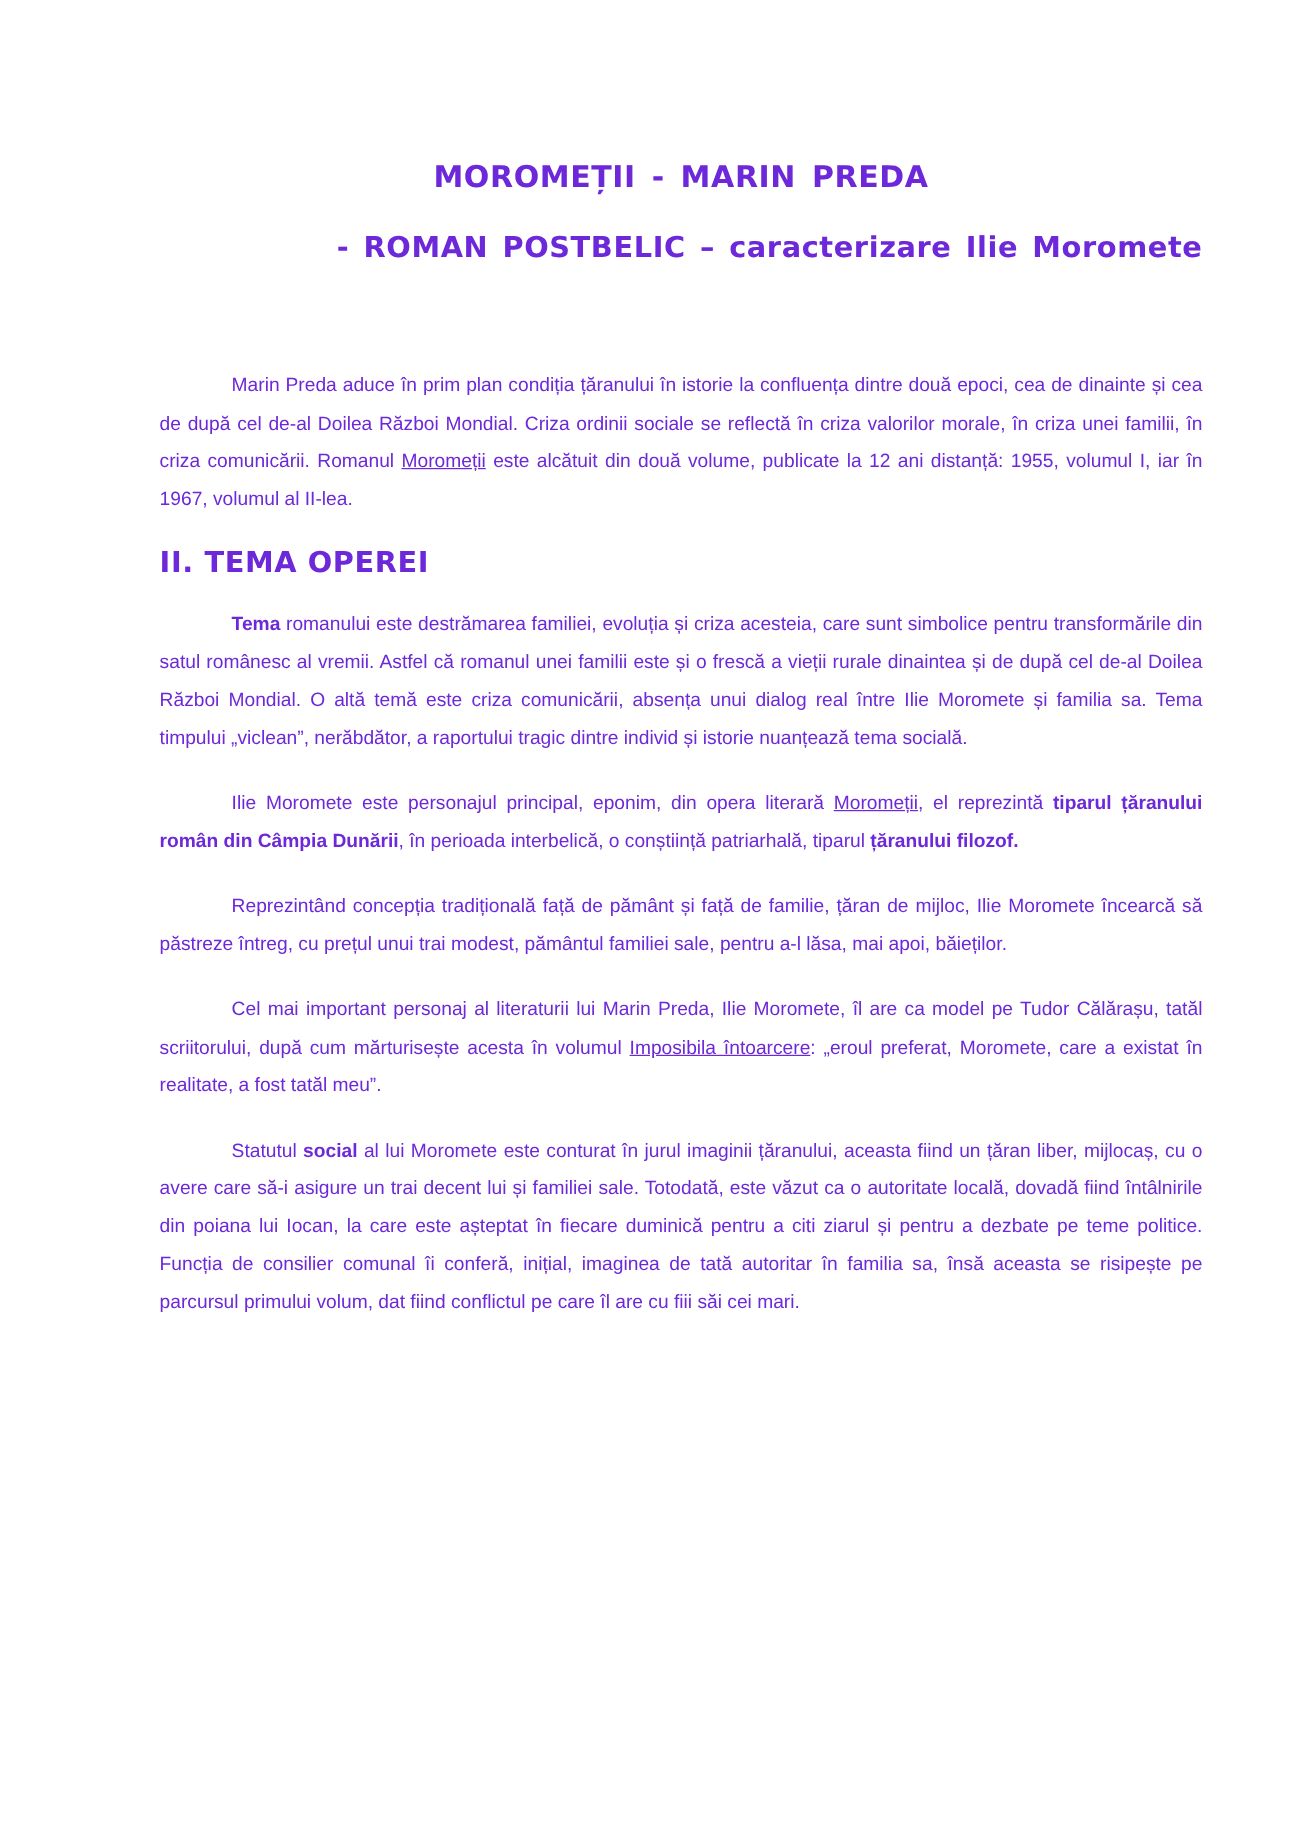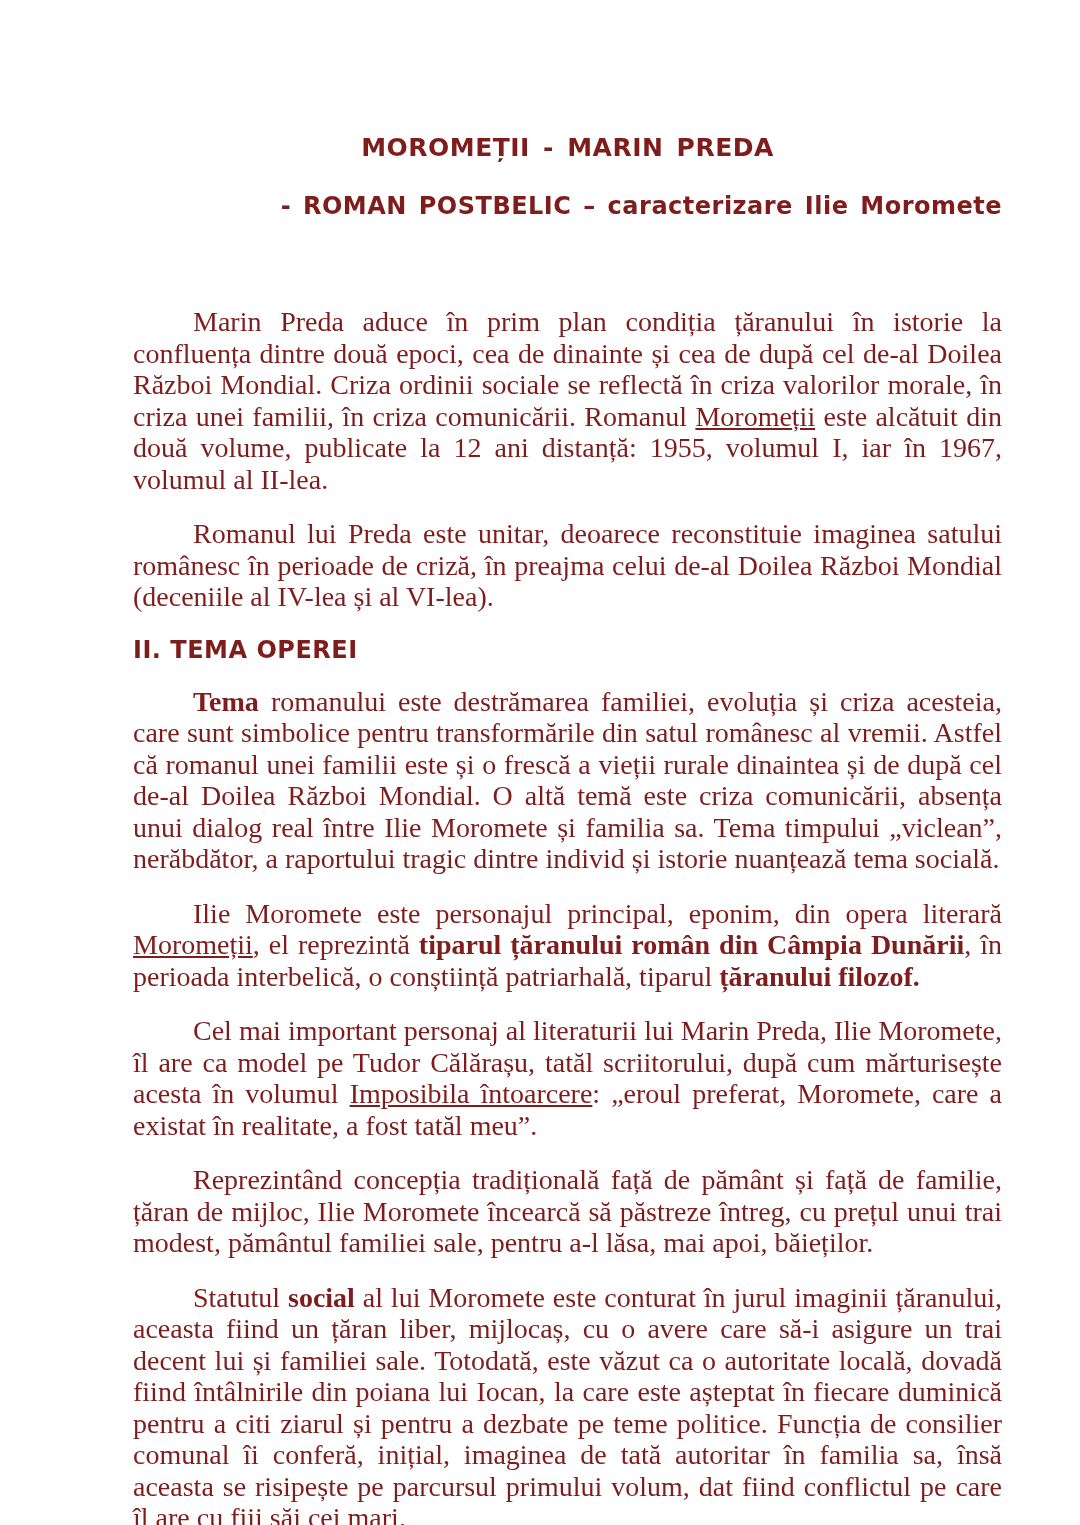--- a/index.html
+++ b/index.html
@@ -11,21 +11,21 @@
     width: 1080px;
     height: 1525px;
     overflow: hidden;
   }
   .page {
     box-sizing: border-box;
     width: 1080px;
     height: 1525px;
     background: #ffffff;
     padding: 133px 78px 0 133px;
-    color: #7f1d1d;
+    color: #6d28d9;
   }
   .doc-title {
     font-family: "DejaVu Sans", sans-serif;
     font-weight: bold;
     font-size: 25px;
     letter-spacing: 0.5px;
     word-spacing: 4px;
     text-align: center;
     margin: 0 0 30px 0;
     white-space: nowrap;
@@ -41,39 +41,38 @@
     white-space: nowrap;
   }
   .section-heading {
     font-family: "DejaVu Sans", sans-serif;
     font-weight: bold;
     font-size: 24px;
     letter-spacing: 0.5px;
     margin: 14px 0 22px 0;
   }
   .body-paragraph {
-    font-family: Liberation Serif, serif;
-    font-size: 28px;
+    font-family: Liberation Sans, sans-serif;
+    font-size: 16px;
     line-height: 31.5px;
     text-align: justify;
     text-indent: 60px;
     margin: 0 0 23px 0;
   }
   .run-bold { font-weight: bold; margin-top: 20px; }
   .run-underline { text-decoration: underline; }
 </style>
 </head>
 <body>
 
 <div class="page">
   <div class="doc-title">MOROMEȚII - MARIN PREDA</div>
   <div class="doc-subtitle">- ROMAN POSTBELIC – caracterizare Ilie Moromete</div>
   <div>
       <p class="body-paragraph"><span>Marin Preda aduce în prim plan condiția țăranului în istorie la confluența dintre două epoci, cea de dinainte și cea de după cel de-al Doilea Război Mondial. Criza ordinii sociale se reflectă în criza valorilor morale, în criza unei familii, în criza comunicării. Romanul </span><span class="run-underline">Moromeții</span><span> este alcătuit din două volume, publicate la 12 ani distanță: 1955, volumul I, iar în 1967, volumul al II-lea.</span></p>
-      <p class="body-paragraph"><span>Romanul lui Preda este unitar, deoarece reconstituie imaginea satului românesc în perioade de criză, în preajma celui de-al Doilea Război Mondial (deceniile al IV-lea și al VI-lea).</span></p>
       <div class="section-heading">II. TEMA OPEREI</div>
       <p class="body-paragraph"><span class="run-bold">Tema</span><span> romanului este destrămarea familiei, evoluția și criza acesteia, care sunt simbolice pentru transformările din satul românesc al vremii. Astfel că romanul unei familii este și o frescă a vieții rurale dinaintea și de după cel de-al Doilea Război Mondial. O altă temă este criza comunicării, absența unui dialog real între Ilie Moromete și familia sa. Tema timpului „viclean”, nerăbdător, a raportului tragic dintre individ și istorie nuanțează tema socială.</span></p>
       <p class="body-paragraph"><span>Ilie Moromete este personajul principal, eponim, din opera literară </span><span class="run-underline">Moromeții</span><span>, el reprezintă </span><span class="run-bold">tiparul țăranului român din Câmpia Dunării</span><span>, în perioada interbelică, o conștiință patriarhală, tiparul </span><span class="run-bold">țăranului filozof.</span></p>
+      <p class="body-paragraph"><span>Reprezintând concepția tradițională față de pământ și față de familie, țăran de mijloc, Ilie Moromete încearcă să păstreze întreg, cu prețul unui trai modest, pământul familiei sale, pentru a-l lăsa, mai apoi, băieților.</span></p>
       <p class="body-paragraph"><span>Cel mai important personaj al literaturii lui Marin Preda, Ilie Moromete, îl are ca model pe Tudor Călărașu, tatăl scriitorului, după cum mărturisește acesta în volumul </span><span class="run-underline">Imposibila întoarcere</span><span>: „eroul preferat, Moromete, care a existat în realitate, a fost tatăl meu”.</span></p>
-      <p class="body-paragraph"><span>Reprezintând concepția tradițională față de pământ și față de familie, țăran de mijloc, Ilie Moromete încearcă să păstreze întreg, cu prețul unui trai modest, pământul familiei sale, pentru a-l lăsa, mai apoi, băieților.</span></p>
       <p class="body-paragraph"><span>Statutul </span><span class="run-bold">social</span><span> al lui Moromete este conturat în jurul imaginii țăranului, aceasta fiind un țăran liber, mijlocaș, cu o avere care să-i asigure un trai decent lui și familiei sale. Totodată, este văzut ca o autoritate locală, dovadă fiind întâlnirile din poiana lui Iocan, la care este așteptat în fiecare duminică pentru a citi ziarul și pentru a dezbate pe teme politice. Funcția de consilier comunal îi conferă, inițial, imaginea de tată autoritar în familia sa, însă aceasta se risipește pe parcursul primului volum, dat fiind conflictul pe care îl are cu fiii săi cei mari.</span></p>
     </div>
 </div>
 
 </body></html>

